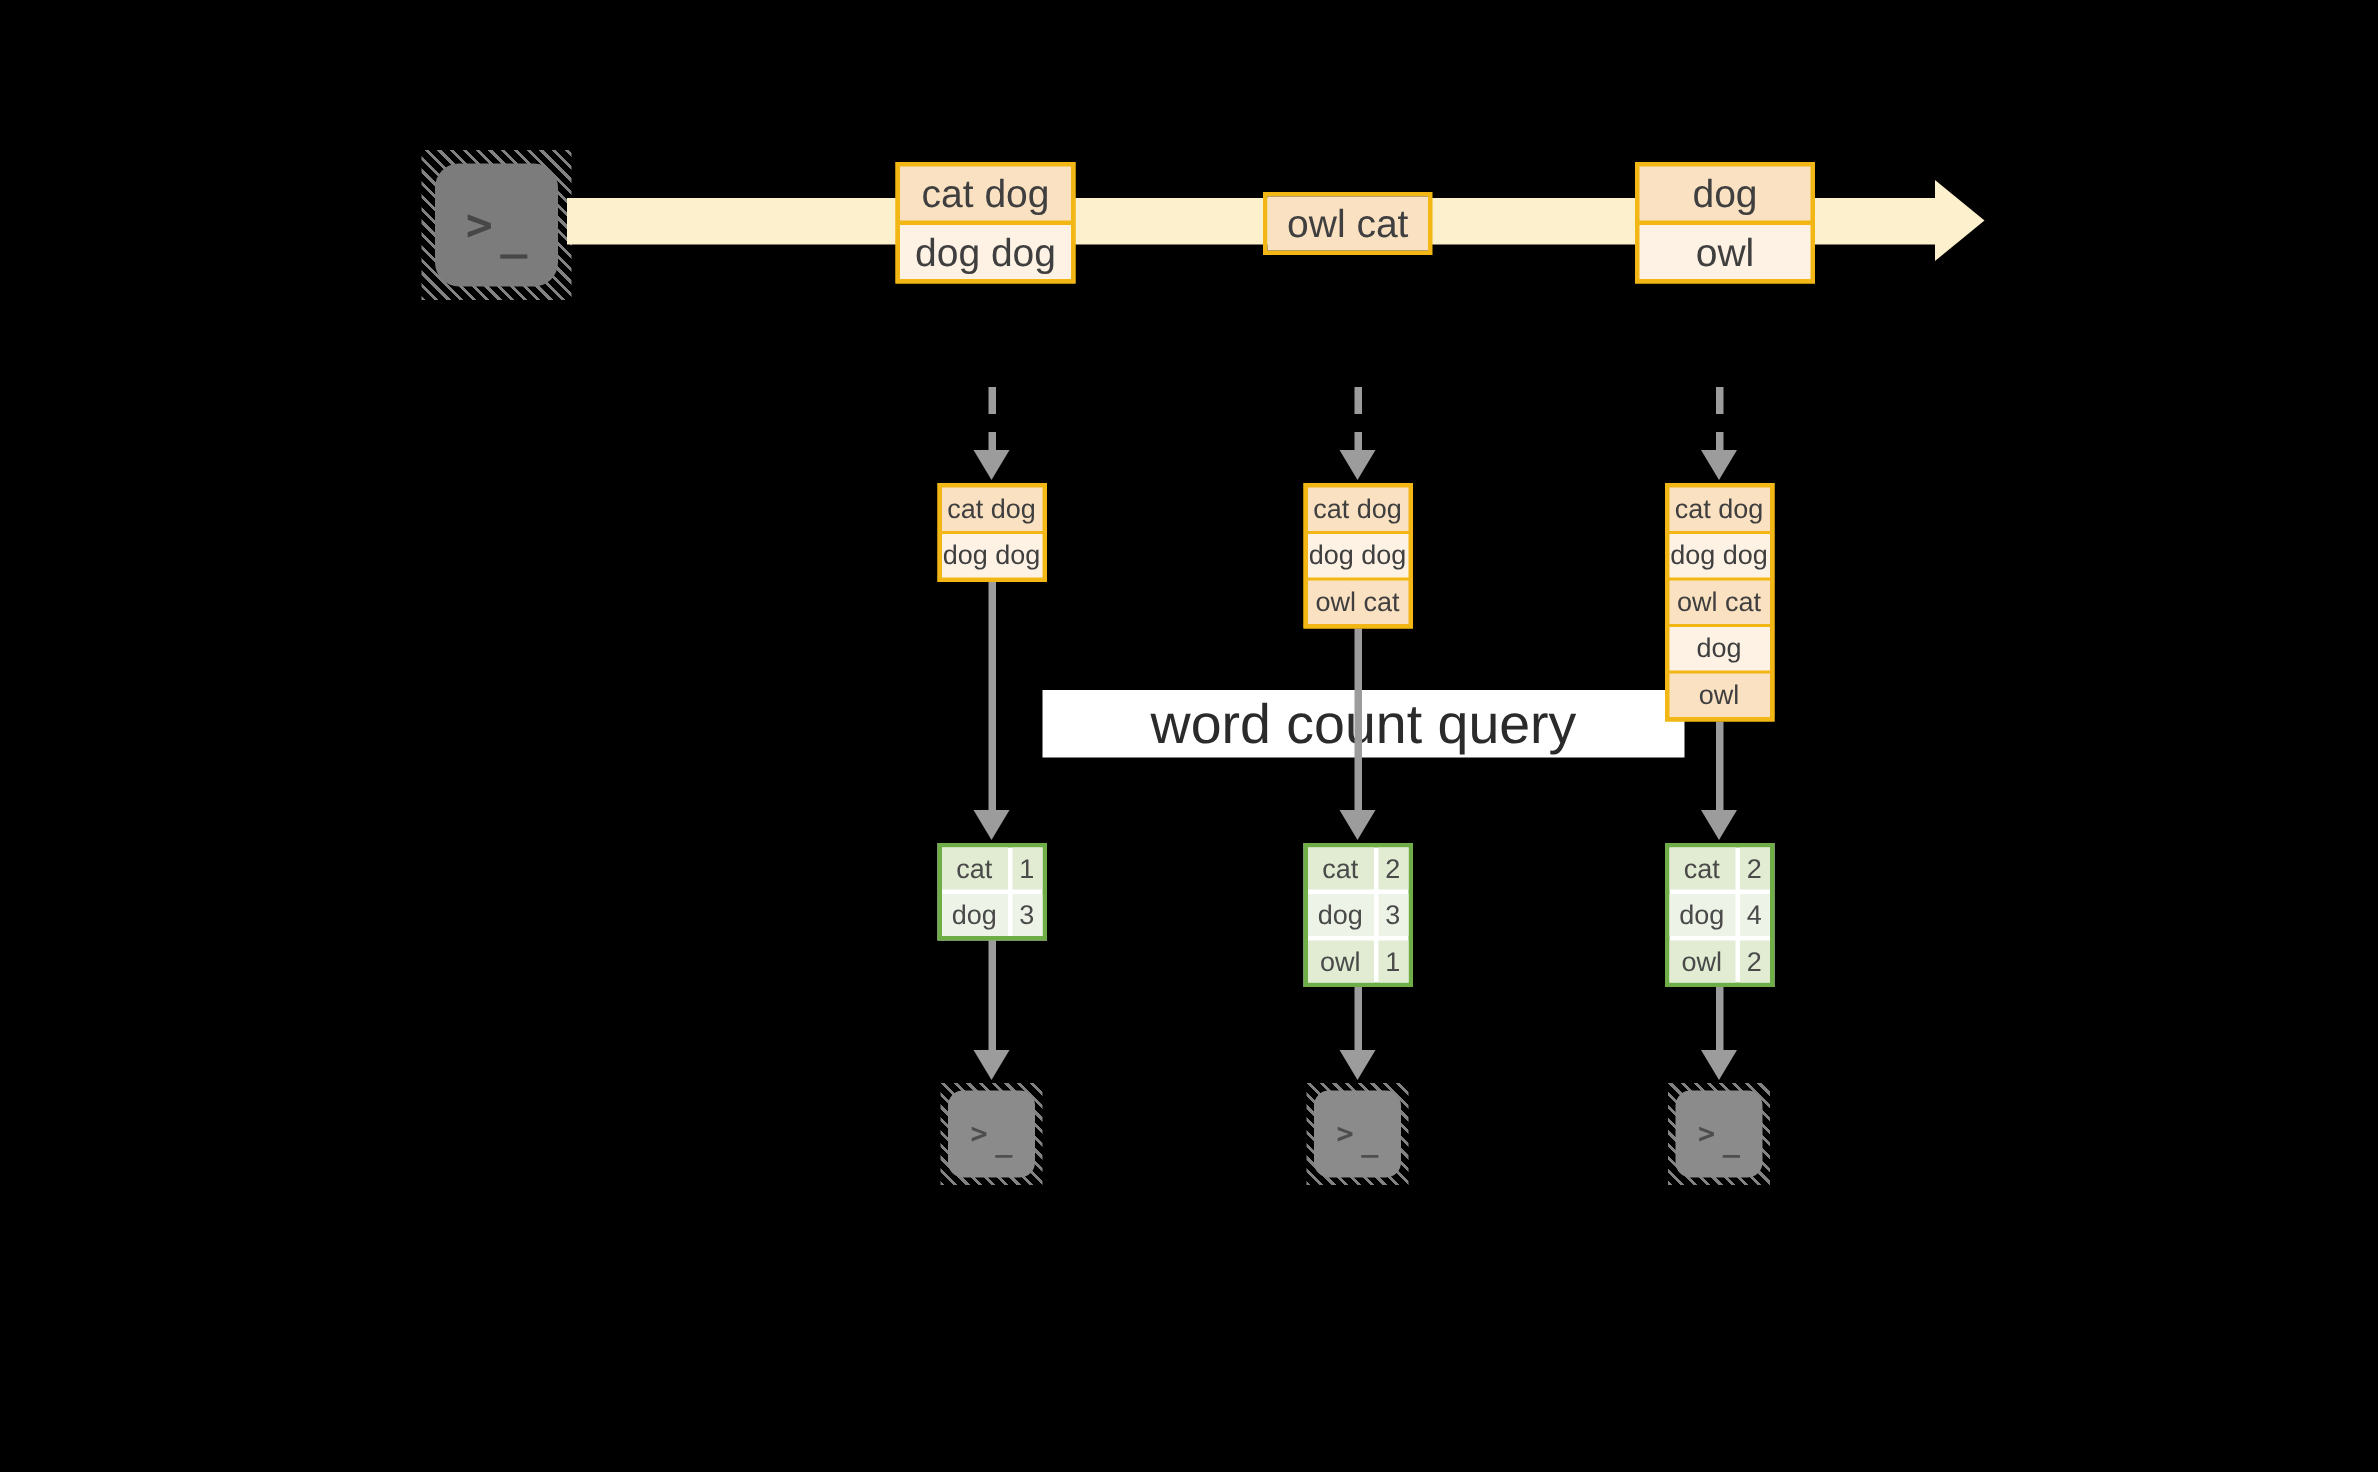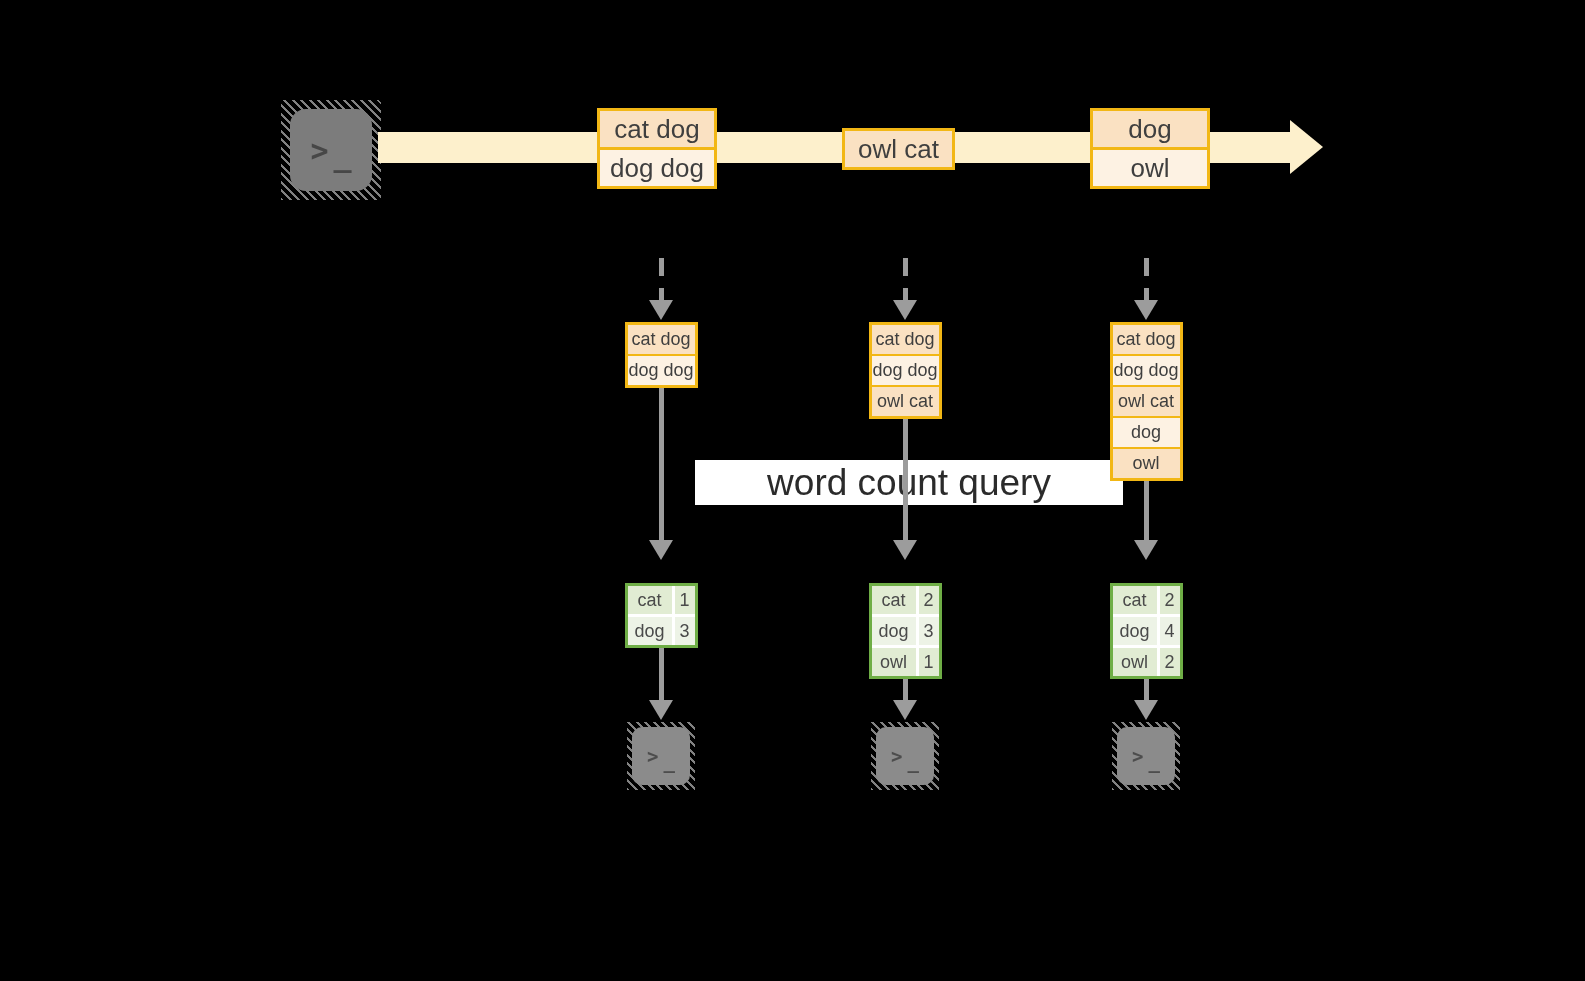--- a/index.html
+++ b/index.html
@@ -40,21 +40,21 @@
     background:repeating-linear-gradient(180deg,#9c9c9c 0 18px,transparent 18px 30px);}
   .ahead{position:absolute;z-index:2;width:0;height:0;
     border-left:12px solid transparent;border-right:12px solid transparent;border-top:20px solid #9c9c9c;}
   
   .query-band{position:absolute;z-index:1;left:695px;top:460px;width:428px;height:45px;background:#ffffff;
     display:flex;align-items:center;justify-content:center;}
   .query-band span{font-size:37px;color:#2b2b2b;}
   
   .counts{position:absolute;z-index:4;box-sizing:border-box;width:73px;
     border:3px solid #6fae46;background:#ffffff;
-    display:grid;grid-template-columns:44px 20px;gap:3px;margin-top:21px;}
+    display:grid;grid-template-columns:44px 20px;gap:3px;}
   .counts .tcell{height:28px;display:flex;align-items:center;justify-content:center;
     font-size:18px;color:#4a4a4a;}
   .row-a{background:#e1ecd3;}
   .row-b{background:#edf3e6;}
 </style>
 </head>
 <body>
 
 <div id="canvas">
 

